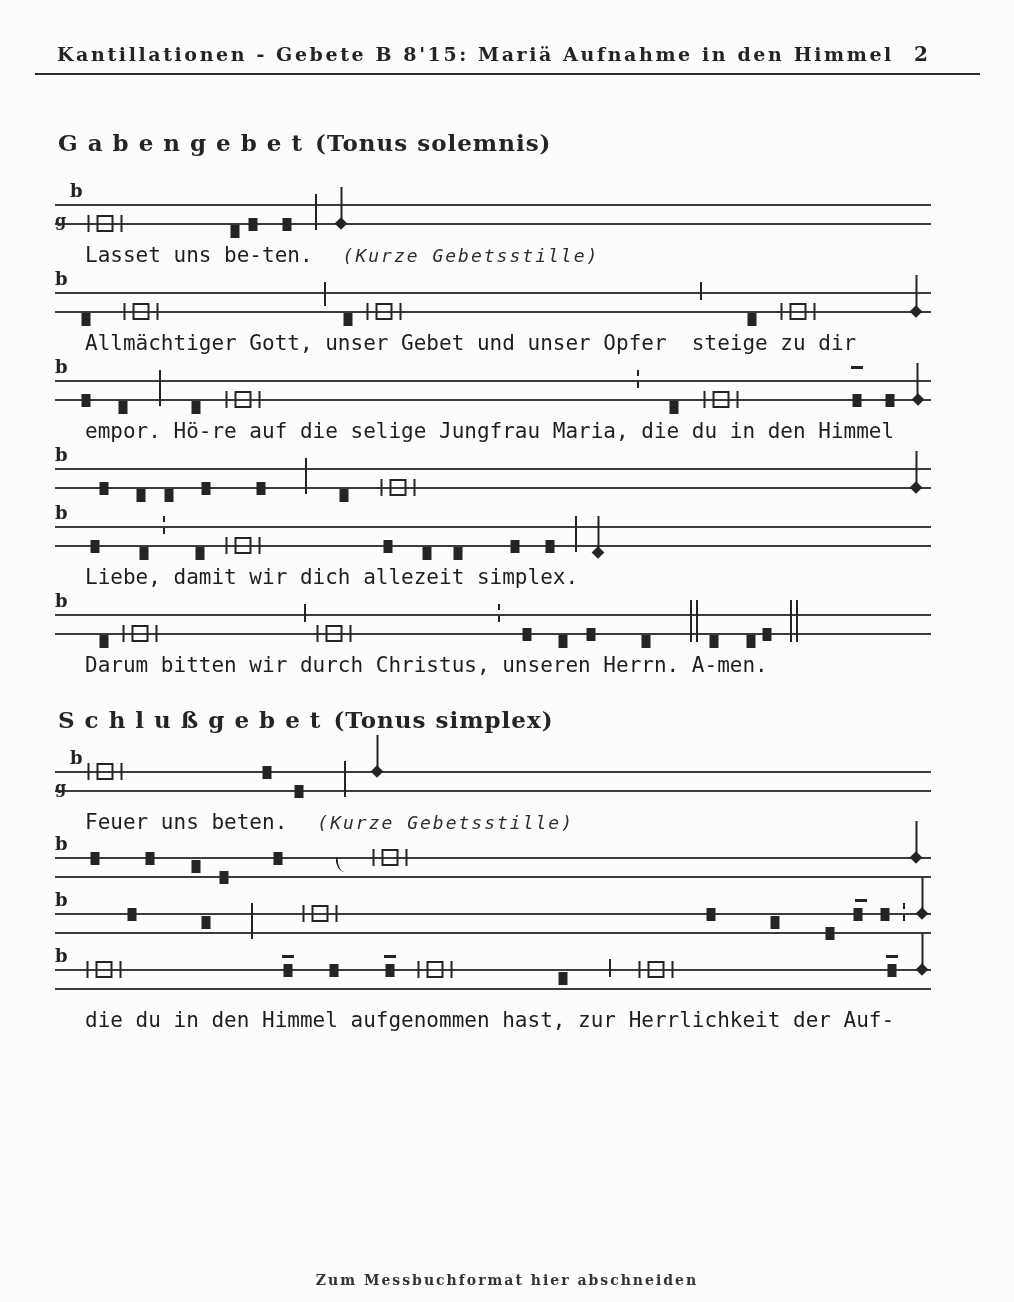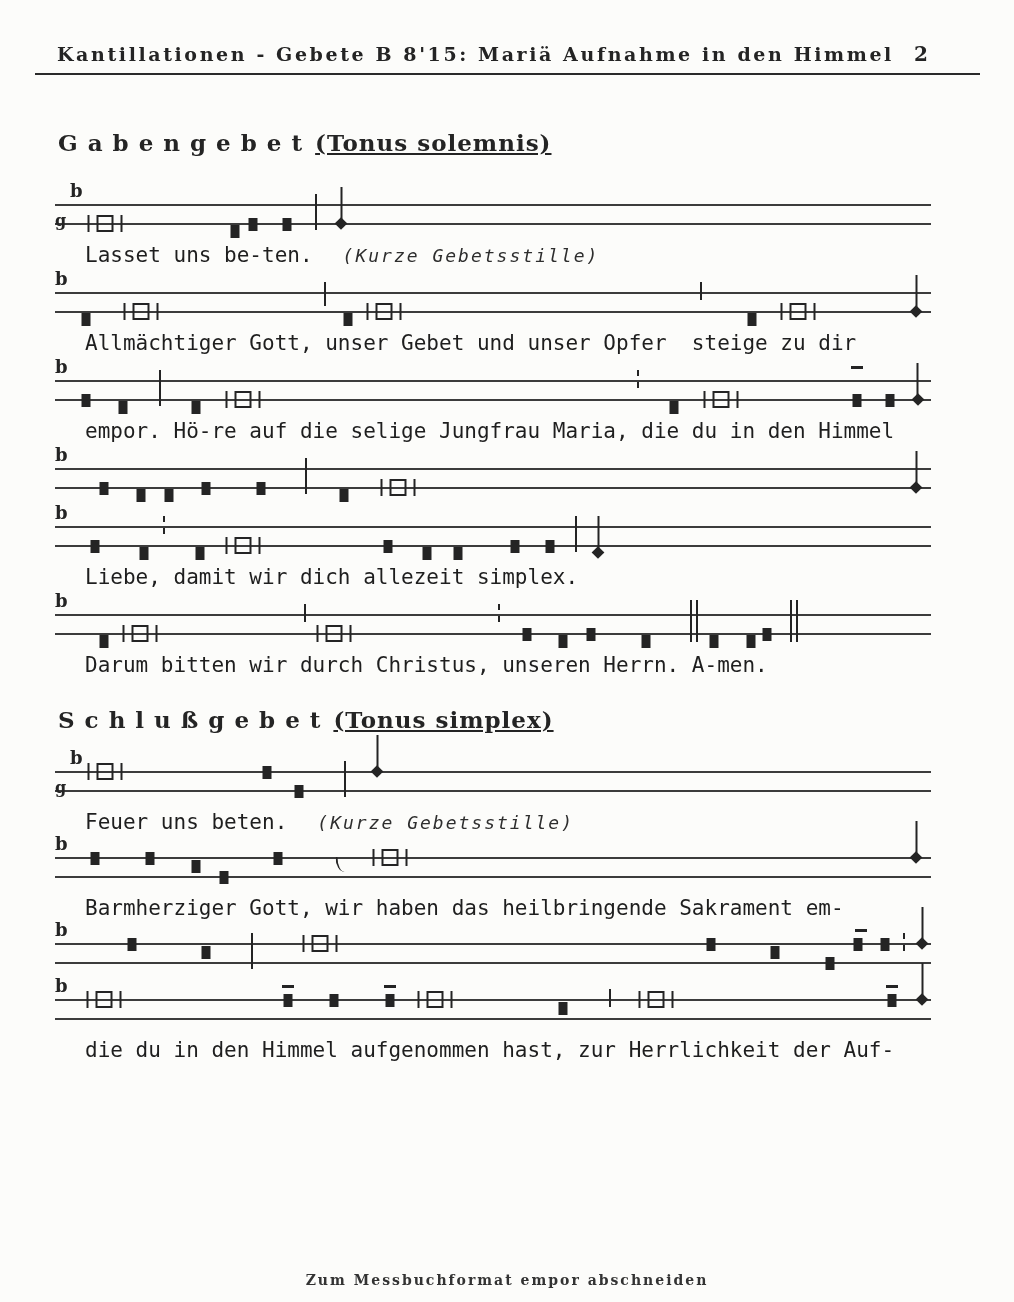--- a/index.html
+++ b/index.html
@@ -8,21 +8,21 @@
   .page{ width:1014px; height:1302px; position:relative; background:#fcfcfa;
          font-family:"DejaVu Serif", serif; color:var(--ink); overflow:hidden; }
 
   .pg-header{ display:flex; justify-content:space-between; align-items:baseline;
               padding:42px 86px 0 57px; font-size:19px; font-weight:700; letter-spacing:2.6px; }
   .pg-num{ font-size:20px; letter-spacing:0; }
   .rule{ margin:7px 34px 0 35px; border-top:2.5px solid #2a2a2a; }
 
   .heading{ margin:54px 0 34px 58px; font-size:23px; font-weight:700; letter-spacing:1px; }
   .heading.second{ margin-top:26px; margin-bottom:24px; }
-  .h-tonus{ margin-left:12px;text-decoration:underline; }
+  .h-tonus{ margin-left:12px; }
 
   .system{ position:relative; }
   .sec-1 .system{ margin-bottom:8px; }
   .sec-2 .system{ margin-bottom:6px; }
 
   .staff{ position:relative; height:50px; }
   .staff-inner{ position:absolute; left:55px; right:83px; top:0; height:50px; }
   .sline{ position:absolute; left:0; height:2px; background:var(--line); }
 
   .clef-flat{ position:absolute; top:-10px; left:0px; font-size:18px; font-weight:700; font-style:normal; }
@@ -215,21 +215,20 @@
               <span class="gl gl-punctum" style="left: 4.6%; top: 9px;"></span>
               <span class="gl gl-punctum" style="left: 10.8%; top: 9px;"></span>
               <span class="gl gl-punctum" style="left: 16.1%; top: 17px;"></span>
               <span class="gl gl-punctum" style="left: 19.3%; top: 28px;"></span>
               <span class="gl gl-punctum" style="left: 25.5%; top: 9px;"></span>
               <span class="gl gl-comma" style="left: 32.5%; top: 14px; height: 15px;"></span>
               <span class="gl gl-recit" style="left: 38.2%; top: 6px;"></span>
               <span class="gl gl-diamond" style="left: 98.3%; top: -22px; height: 42px;"></span>
             </div>
           </div>
-          <div class="lyric"><span class="lyr">Barmherziger Gott, wir haben das heilbringende Sakrament em-</span></div>
         </div>
         <div class="system">
           <div class="staff">
             <div class="staff-inner">
               <div class="sline" style="top: 14px; width: 100%;"></div>
               <div class="sline" style="top: 33px; width: 100%;"></div>
               <span class="clef-flat">b</span>
               <span class="gl gl-punctum" style="left: 8.8%; top: 9px;"></span>
               <span class="gl gl-punctum" style="left: 17.2%; top: 17px;"></span>
               <span class="gl gl-bar" style="left: 22.5%; top: 4px; height: 36px;"></span>
@@ -265,15 +264,15 @@
               <span class="gl gl-punctum" style="left: 95.6%; top: 9px;"></span>
               <span class="gl gl-diamond" style="left: 99%; top: -22px; height: 42px;"></span>
             </div>
           </div>
           <div class="lyric"><span class="lyr">die du in den Himmel aufgenommen hast, zur Herrlichkeit der Auf-</span></div>
         </div>
       </section>
     </main>
 
   <div class="pg-footer">
-    <span>Zum Messbuchformat empor abschneiden</span>
+    <span>Zum Messbuchformat hier abschneiden</span>
   </div>
 </div>
 
 </body></html>

